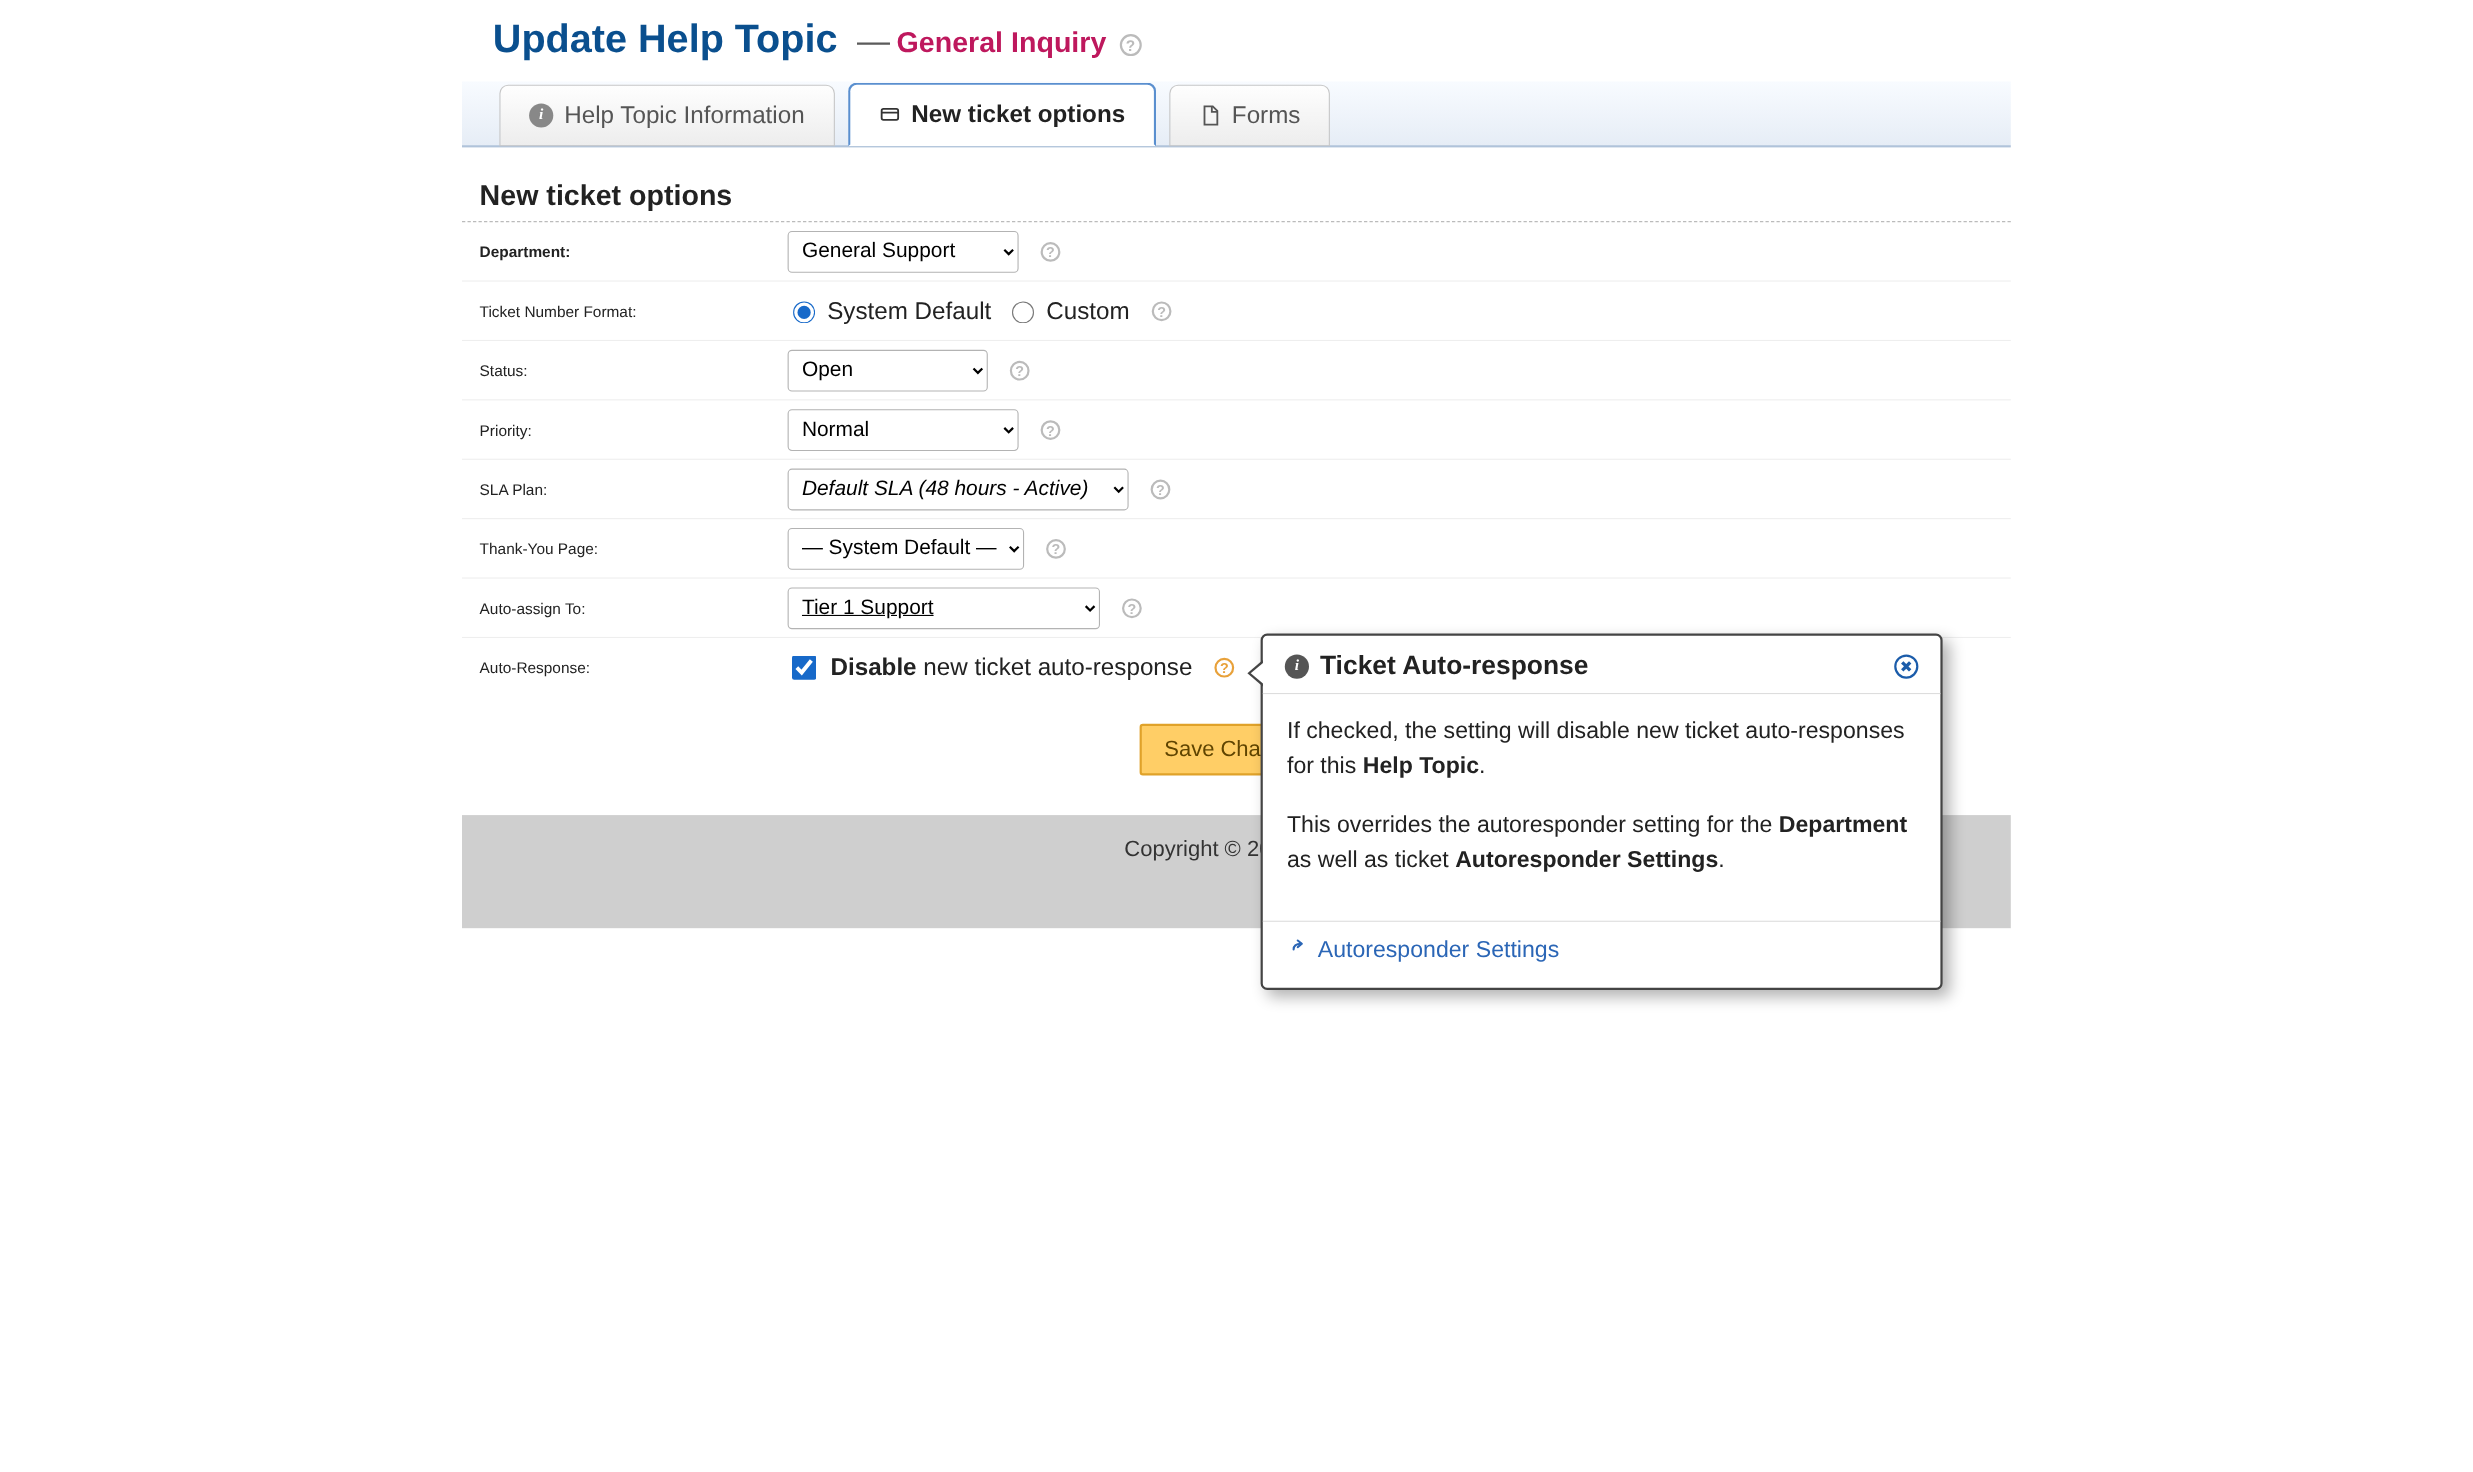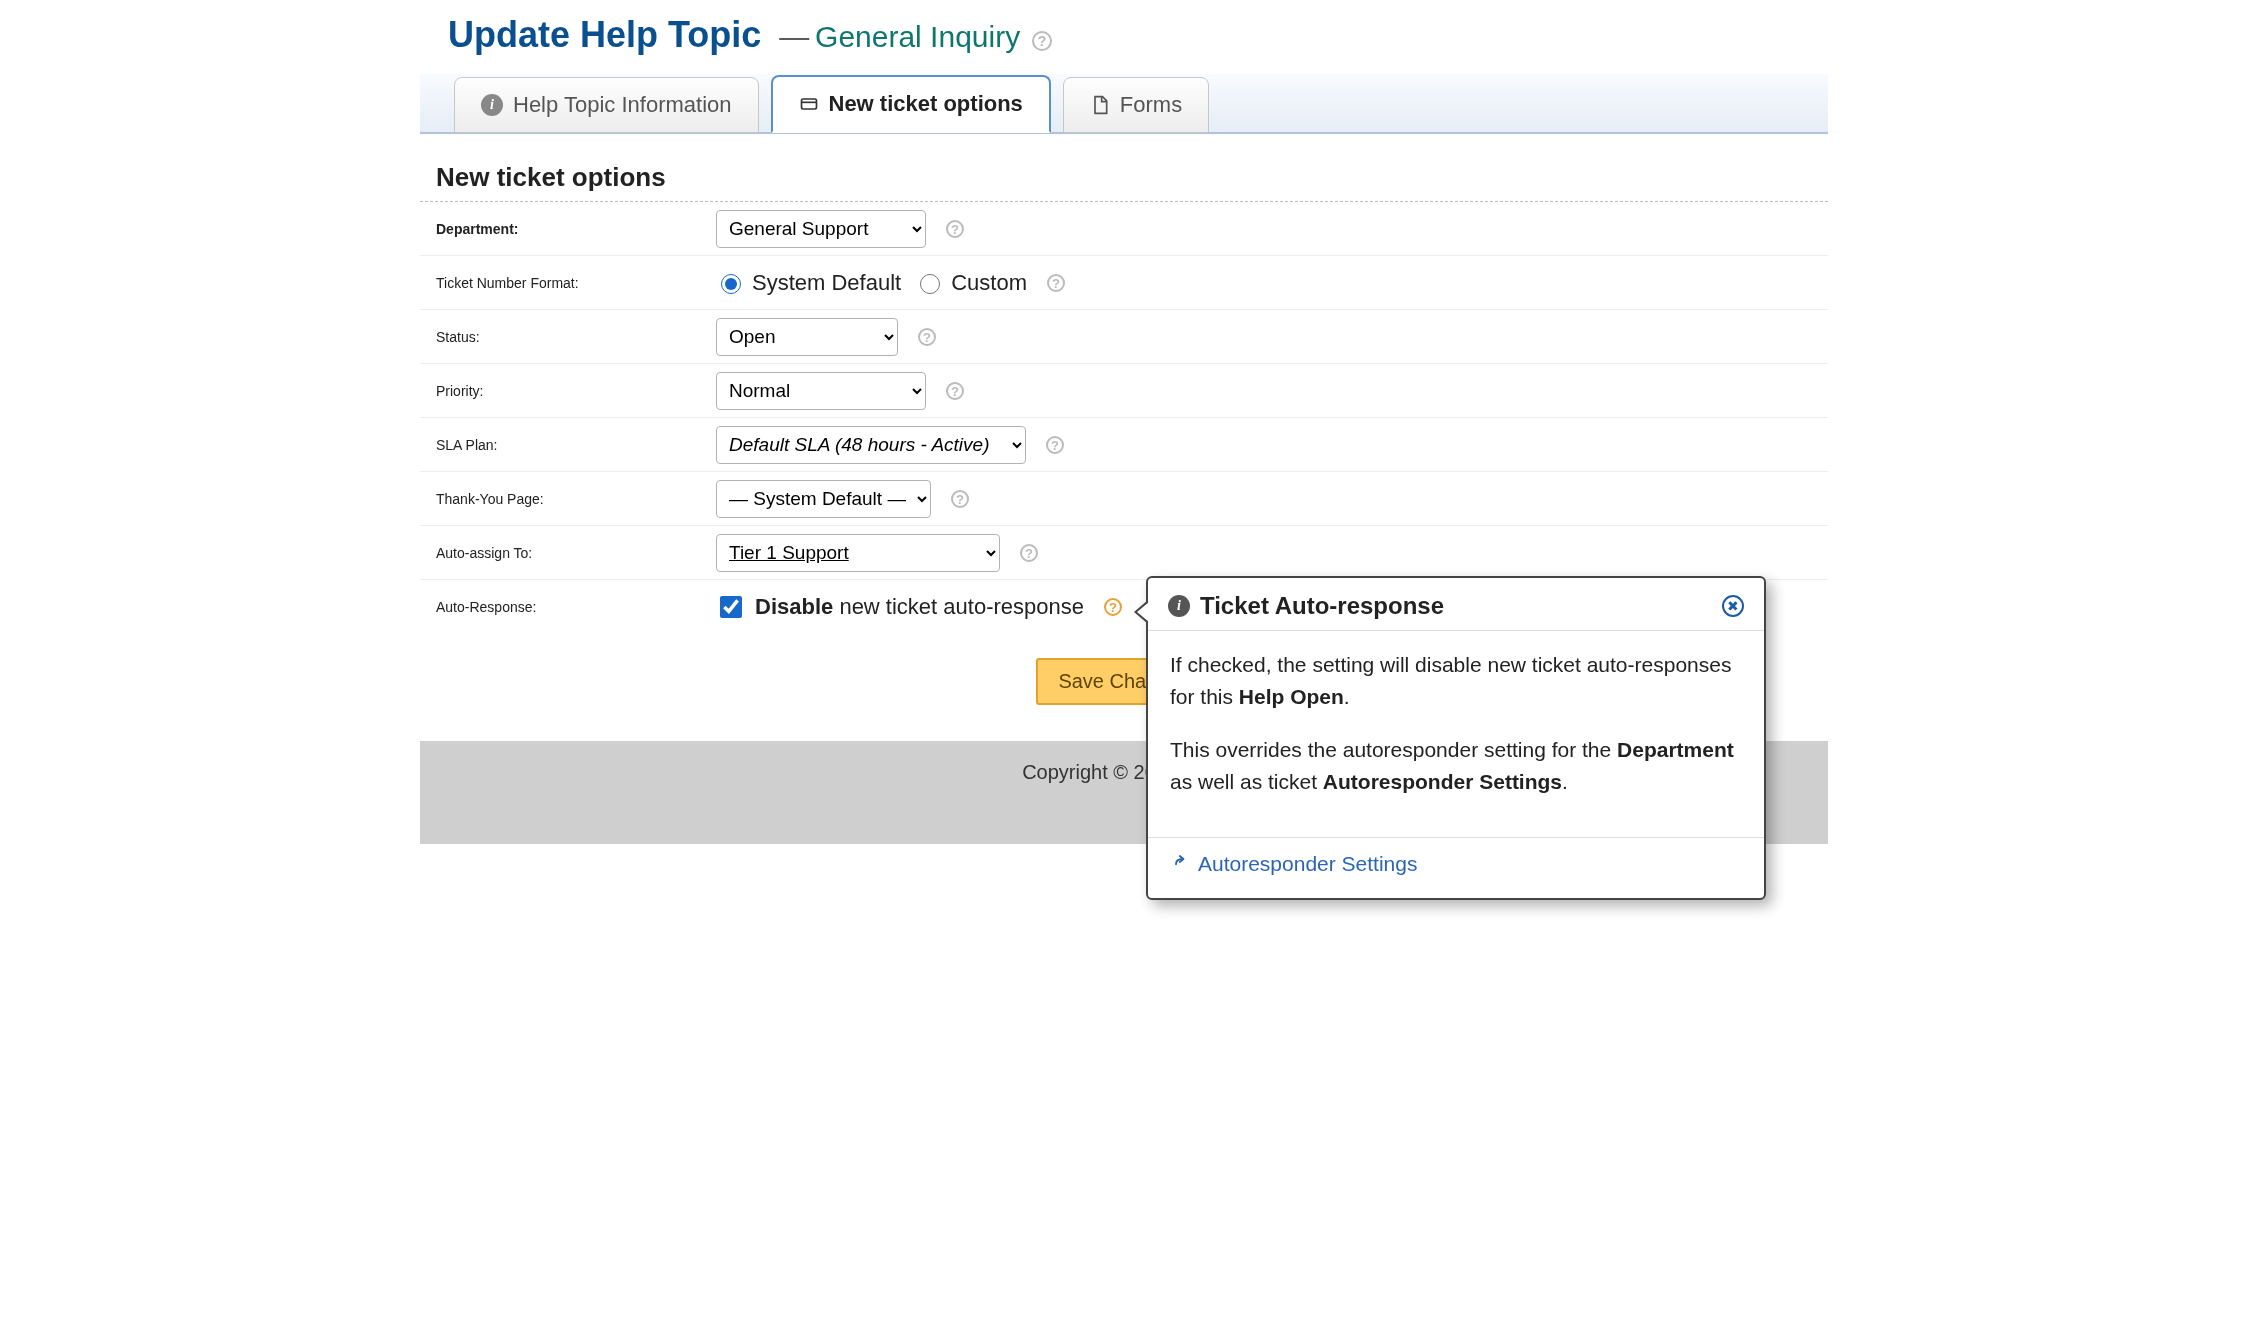--- a/index.html
+++ b/index.html
@@ -14,21 +14,21 @@
   .page {
     width: 1408px;
     margin: 0 auto;
     background: #fff;
   }
   .page-title {
     padding: 14px 20px 18px 16px;
   }
   .page-title h1 { margin: 12px; font-size: 36px; font-weight: 700; display: inline; color: #0a4f8e; }
   .page-title .dash { color: #5b5b5b; font-size: 30px; font-weight: 300; }
-  .page-title .subtitle { color: #0f766e; font-size: 30px; font-weight: 400; }
+  .page-title .subtitle { color: #be185d; font-size: 26px; font-weight: 700; }
   .help-q-icon {
     display: inline-block;
     width: 20px; height: 20px;
     border: 2px solid #bbb;
     border-radius: 50%;
     color: #bbb;
     font-size: 14px;
     line-height: 17px;
     text-align: center;
     font-weight: 700;
@@ -326,21 +326,21 @@
   <div class="popover-arrow"></div>
   <div class="popover-header">
     <div class="ttl">
       <span class="info-icon">i</span>
       <span>Ticket Auto-response</span>
     </div>
     <div class="popover-close">✖</div>
   </div>
   <div class="popover-body">
     <p>
-      <span>If checked, the setting will disable new ticket auto-responses for this </span><b>Help Open</b><span>.</span>
+      <span>If checked, the setting will disable new ticket auto-responses for this </span><b>Help Topic</b><span>.</span>
     </p>
     <p>
       <span>This overrides the autoresponder setting for the </span><b>Department</b><span> as well as ticket </span><b>Autoresponder Settings</b><span>.</span>
     </p>
   </div>
   <div class="popover-footer">
     <a href="#" class="popover-link">
       <span>
         <svg width="18" height="18" viewBox="0 0 24 24" fill="none" stroke="#2b66b6" stroke-width="2.5" stroke-linecap="round" stroke-linejoin="round">
             <path d="M8 15c0-4 3-7 9-7"></path>

